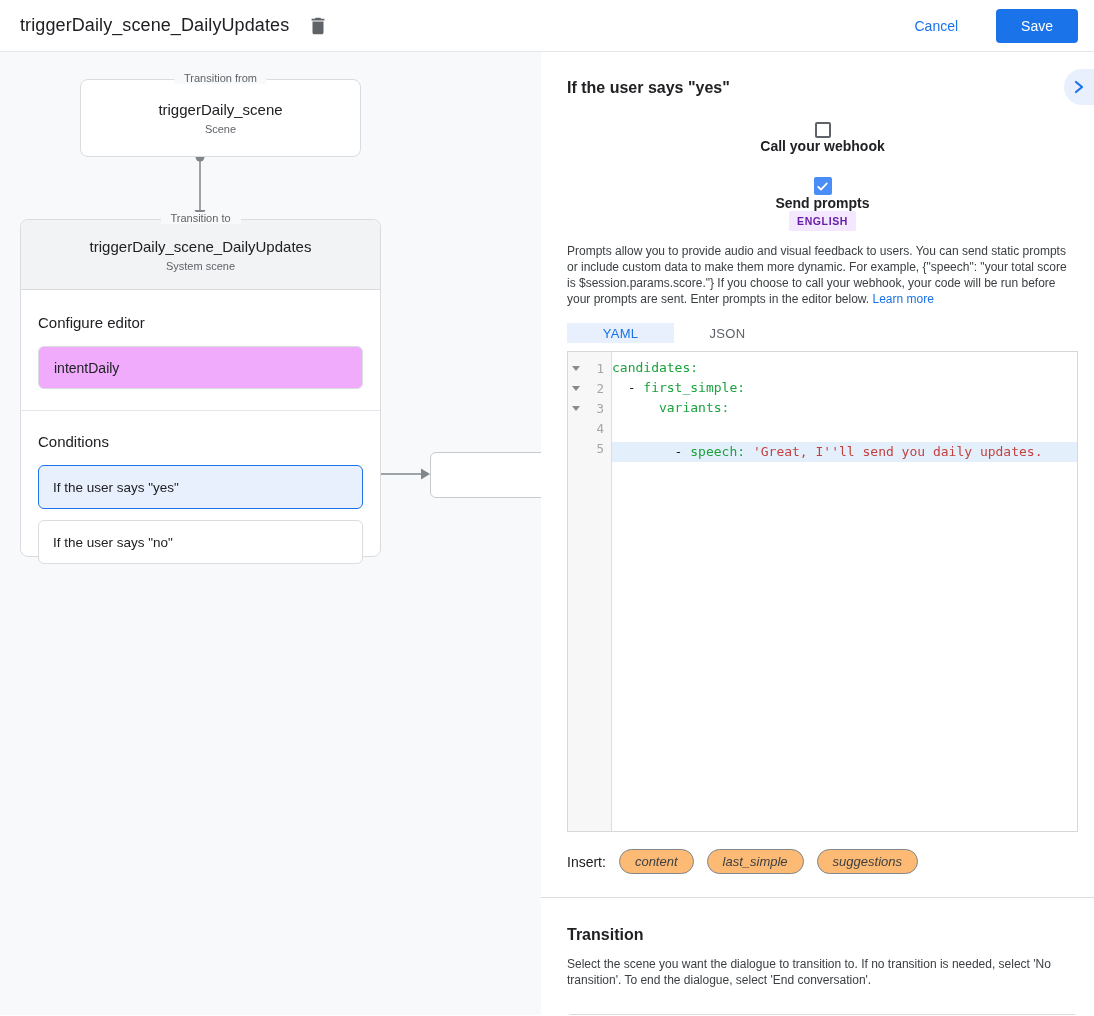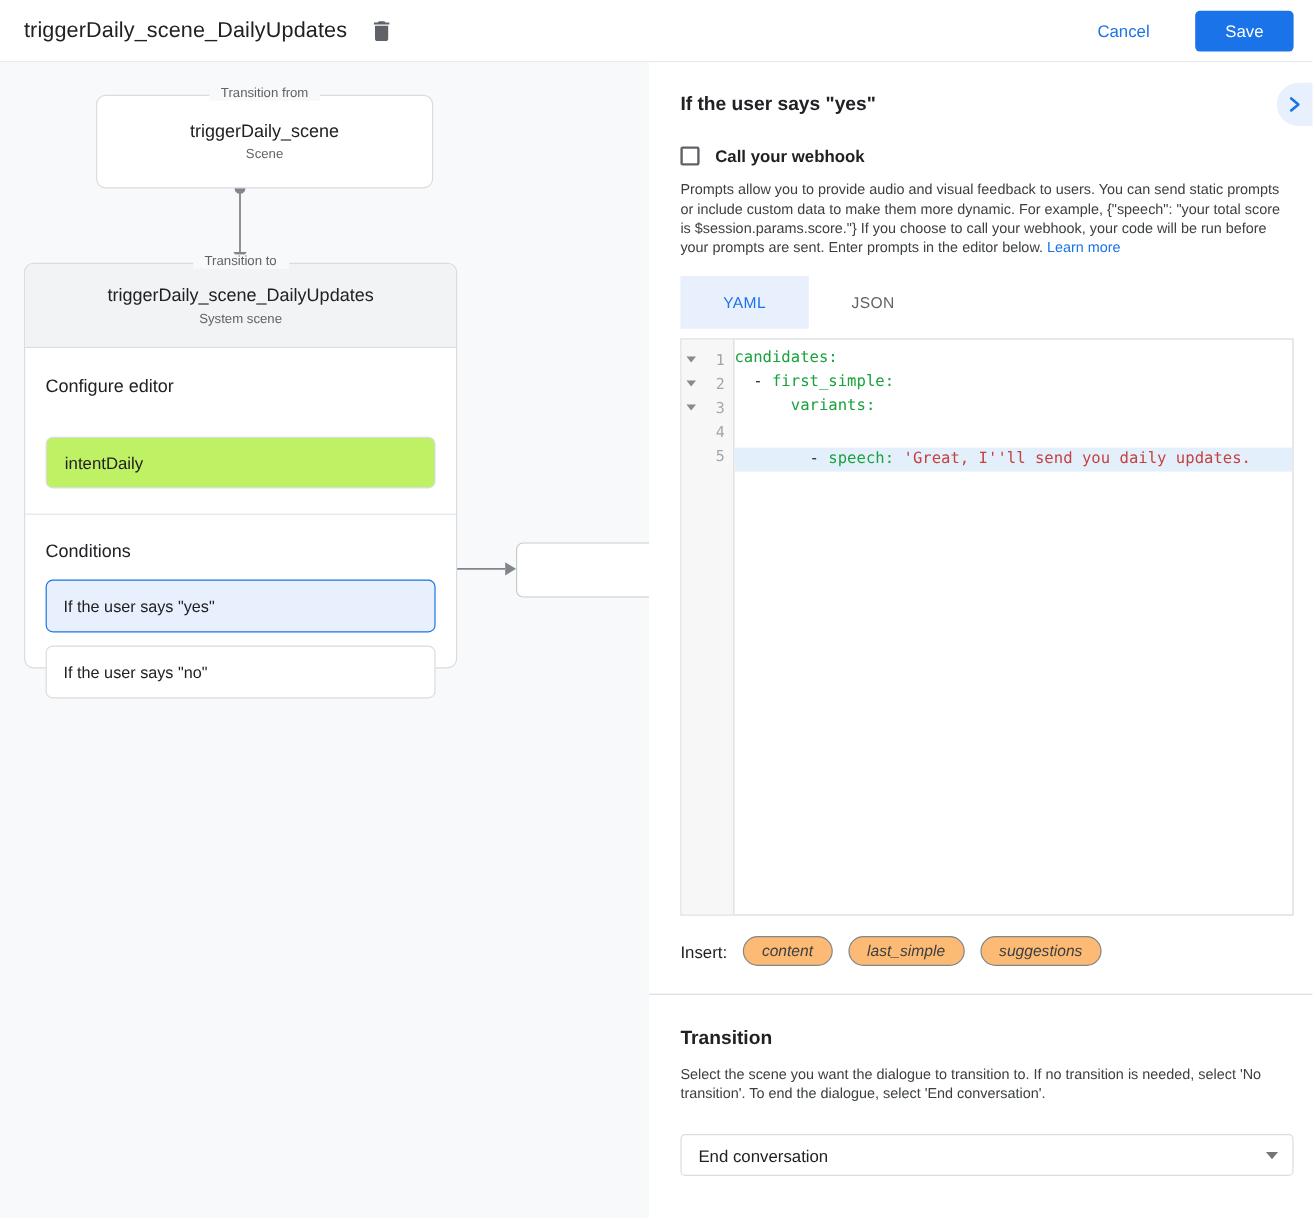--- a/index.html
+++ b/index.html
@@ -36,44 +36,44 @@
   .scene-box{position:absolute;border:1px solid var(--border-gray);border-radius:8px;background:#fff;}
   .legend{position:absolute;top:-8px;left:50%;transform:translateX(-50%);background:var(--canvas-bg);padding:0 10px;font-size:11px;color:var(--text-gray);white-space:nowrap;}
   .from-box{left:80px;top:27px;width:281px;height:78px;display:flex;flex-direction:column;align-items:center;justify-content:center;gap:5px;}
   .scene-name{font-size:15px;color:var(--text-dark);}
   .scene-type{font-size:11px;color:var(--text-gray);}
 
   .to-box{left:20px;top:167px;width:361px;height:338px;}
   .to-header{height:70px;background:#f1f3f4;border-bottom:1px solid var(--border-gray);border-radius:8px 8px 0 0;display:flex;flex-direction:column;align-items:center;justify-content:center;gap:5px;}
   .to-body{padding:0 17px;}
   .section-heading{font-size:15px;color:var(--text-dark);}
-  .intent-input{margin-top:33px;height:43px;border:1px solid var(--border-gray);border-radius:6px;background:#bef264;display:flex;align-items:center;padding-left:15px;font-size:14px;text-align:center;}
+  .intent-input{margin-top:15px;height:43px;border:1px solid var(--border-gray);border-radius:6px;background:#f0abfc;display:flex;align-items:center;padding-left:15px;font-size:14px;text-align:center;}
   .to-divider{border:none;border-top:1px solid #e3e5e8;margin:21px -17px 0;}
   .conditions-heading{margin-top:22px;}
   .condition-item{margin-top:15px;height:44px;border:1px solid var(--border-gray);border-radius:6px;background:#fff;display:flex;align-items:center;padding-left:14px;font-size:13.5px;cursor:pointer;}
   .condition-item.selected{border:1.5px solid var(--accent-blue);background:var(--light-blue);}
   .condition-item + .condition-item{margin-top:11px;}
   .target-box{left:430px;top:400px;width:120px;height:46px;border:1px solid #c8cbce;border-radius:6px;background:#fff;position:absolute;}
   .connector-svg{position:absolute;inset:0;pointer-events:none;}
 
   
   .detail-title{margin-top:27px;font-size:16px;color:var(--text-dark);}
   .collapse-btn{position:absolute;top:17px;right:0;width:30px;height:36px;border:none;border-radius:18px 0 0 18px;background:var(--light-blue);cursor:pointer;display:flex;align-items:center;padding-left:8px;}
-  .check-row{display:flex;align-items:center;gap:13px;}
+  .check-row{display:flex;align-items:center;flex-direction:column;}
   .row-webhook{margin-top:25px;}
   .row-prompts{margin-top:23px;}
   .checkbox{width:16px;height:16px;border:2px solid var(--text-gray);border-radius:2px;background:#fff;cursor:pointer;flex:none;}
   .checkbox.checked{border:none;width:18px;height:18px;background:#4b8df8;display:flex;align-items:center;justify-content:center;}
   .check-label{font-size:14px;font-weight:700;color:var(--text-dark);}
   .lang-badge{margin-left:12px;background:var(--badge-bg);color:var(--badge-purple);font-size:10.5px;font-weight:700;letter-spacing:.6px;padding:4px 8px;border-radius:2px;}
   .prompts-desc{margin-top:12px;font-size:12px;line-height:16px;color:#3c4043;max-width:516px;}
   .learn-more{color:var(--accent-blue);text-decoration:none;cursor:pointer;}
 
   .tabs{margin-top:16px;display:flex;}
-  .tab{width:107px;height:44px;display:flex;align-items:center;justify-content:center;font-size:13px;font-weight:500;letter-spacing:.3px;color:var(--text-gray);cursor:pointer;}
+  .tab{width:107px;height:20px;display:flex;align-items:center;justify-content:center;font-size:13px;font-weight:500;letter-spacing:.3px;color:var(--text-gray);cursor:pointer;}
   .tab.active{color:var(--accent-blue);background:var(--light-blue);}
 
   
   .editor{margin-top:8px;width:511px;height:481px;border:1px solid #d6d9dc;display:flex;font-family:"DejaVu Sans Mono",monospace;font-size:13px;background:#fff;}
   .gutter{width:44px;background:#f7f7f7;border-right:1px solid #ddd;padding-top:6px;flex:none;}
   .gutter-line{height:20px;display:flex;align-items:center;}
   .fold-cell{width:16px;display:flex;align-items:center;justify-content:center;cursor:pointer;}
   .fold-arrow{width:0;height:0;border-left:4px solid transparent;border-right:4px solid transparent;border-top:5px solid #8a8a8a;}
   .line-num{flex:1;text-align:right;padding-right:7px;color:#a6a6a6;font-size:12.5px;}
   .code-area{flex:1;padding-top:6px;overflow:hidden;cursor:text;}
@@ -168,20 +168,31 @@
       </span>
     </button>
 
     <h2 class="detail-title">If the user says "yes"</h2>
 
     <div class="check-row row-webhook">
       <span class="checkbox"></span>
       <span class="check-label">Call your webhook</span>
     </div>
 
+    <div class="check-row row-prompts">
+      <span class="checkbox checked">
+        <span style="display:flex;">
+          <svg width="13" height="13" viewBox="0 0 13 13" fill="none">
+              <polyline points="2.2,6.8 5,9.6 10.8,3.4" stroke="#fff" stroke-width="1.8" stroke-linecap="round" stroke-linejoin="round"></polyline>
+            </svg>
+        </span>
+      </span>
+      <span class="check-label">Send prompts</span>
+      <span class="lang-badge" style="margin-left:0;">ENGLISH</span>
+    </div>
 
     <p class="prompts-desc"><span>Prompts allow you to provide audio and visual feedback to users. You can send static prompts or include custom data to make them more dynamic. For example, {"speech": "your total score is $session.params.score."} If you choose to call your webhook, your code will be run before your prompts are sent. Enter prompts in the editor below. </span><a class="learn-more">Learn more</a></p>
 
     <div class="tabs">
       <div class="tab active">YAML</div>
       <div class="tab">JSON</div>
     </div>
 
     <div class="editor">
       <div class="gutter">

